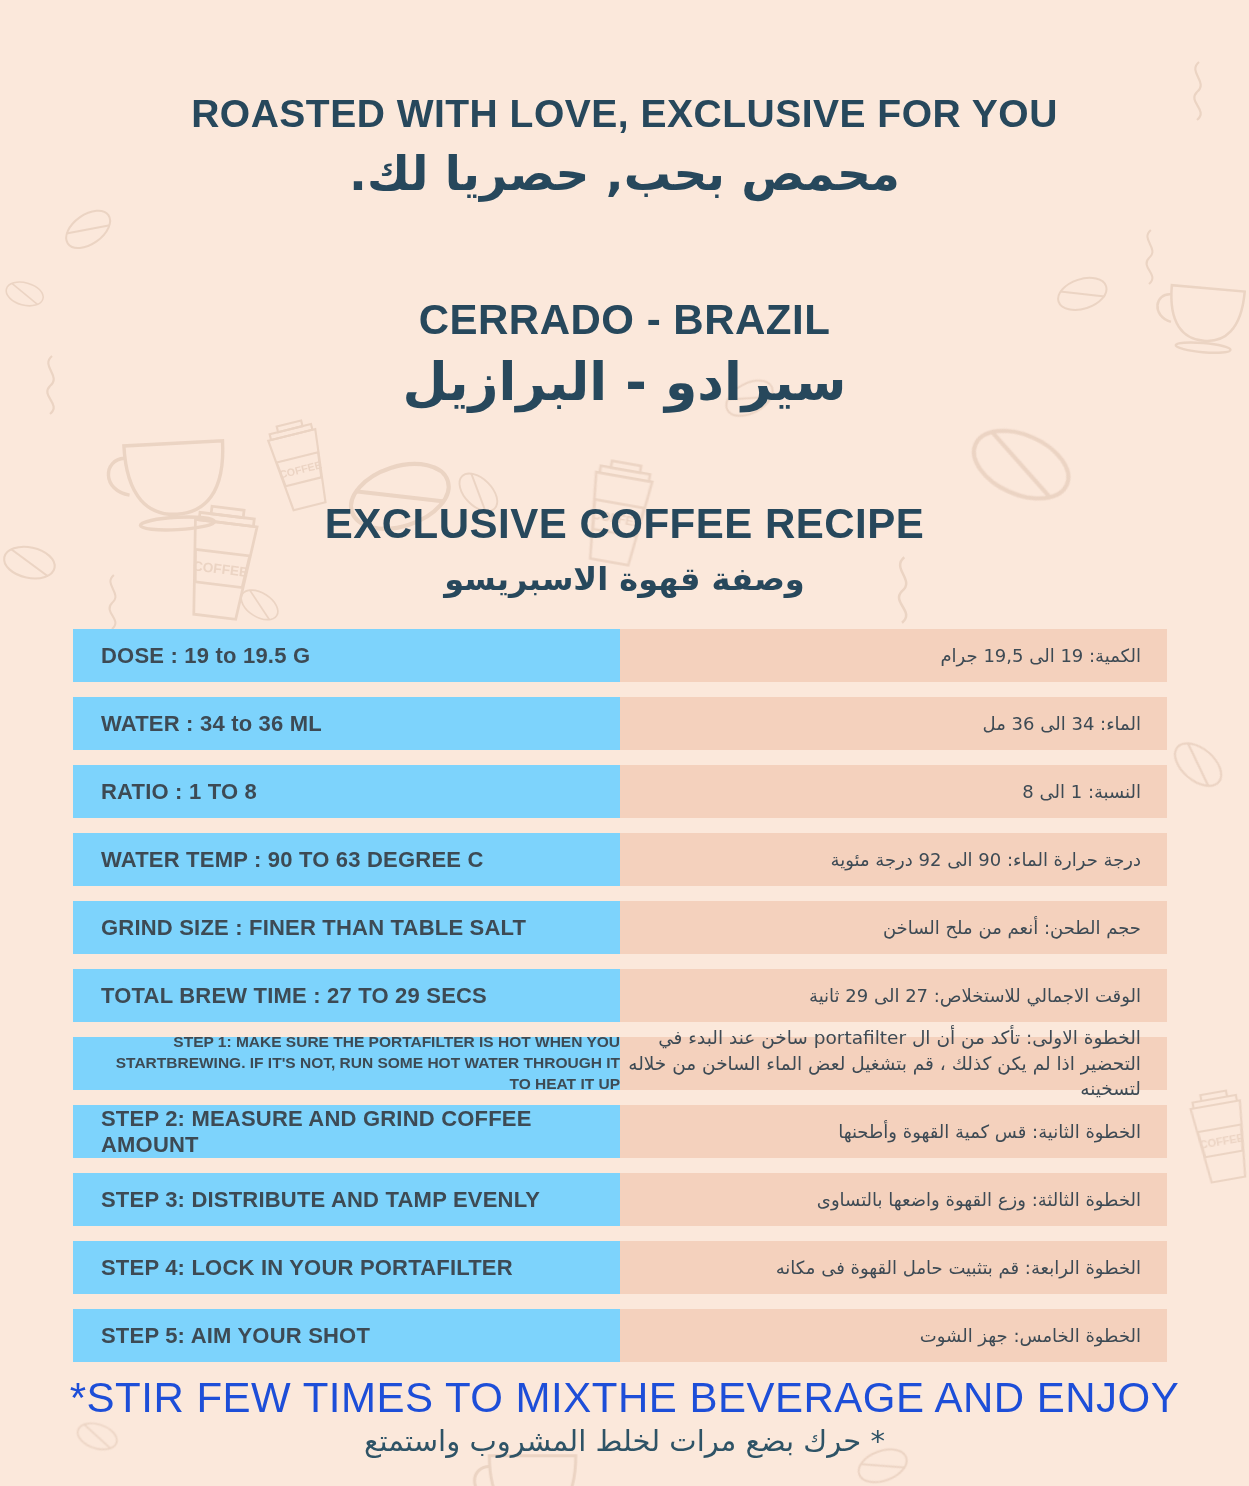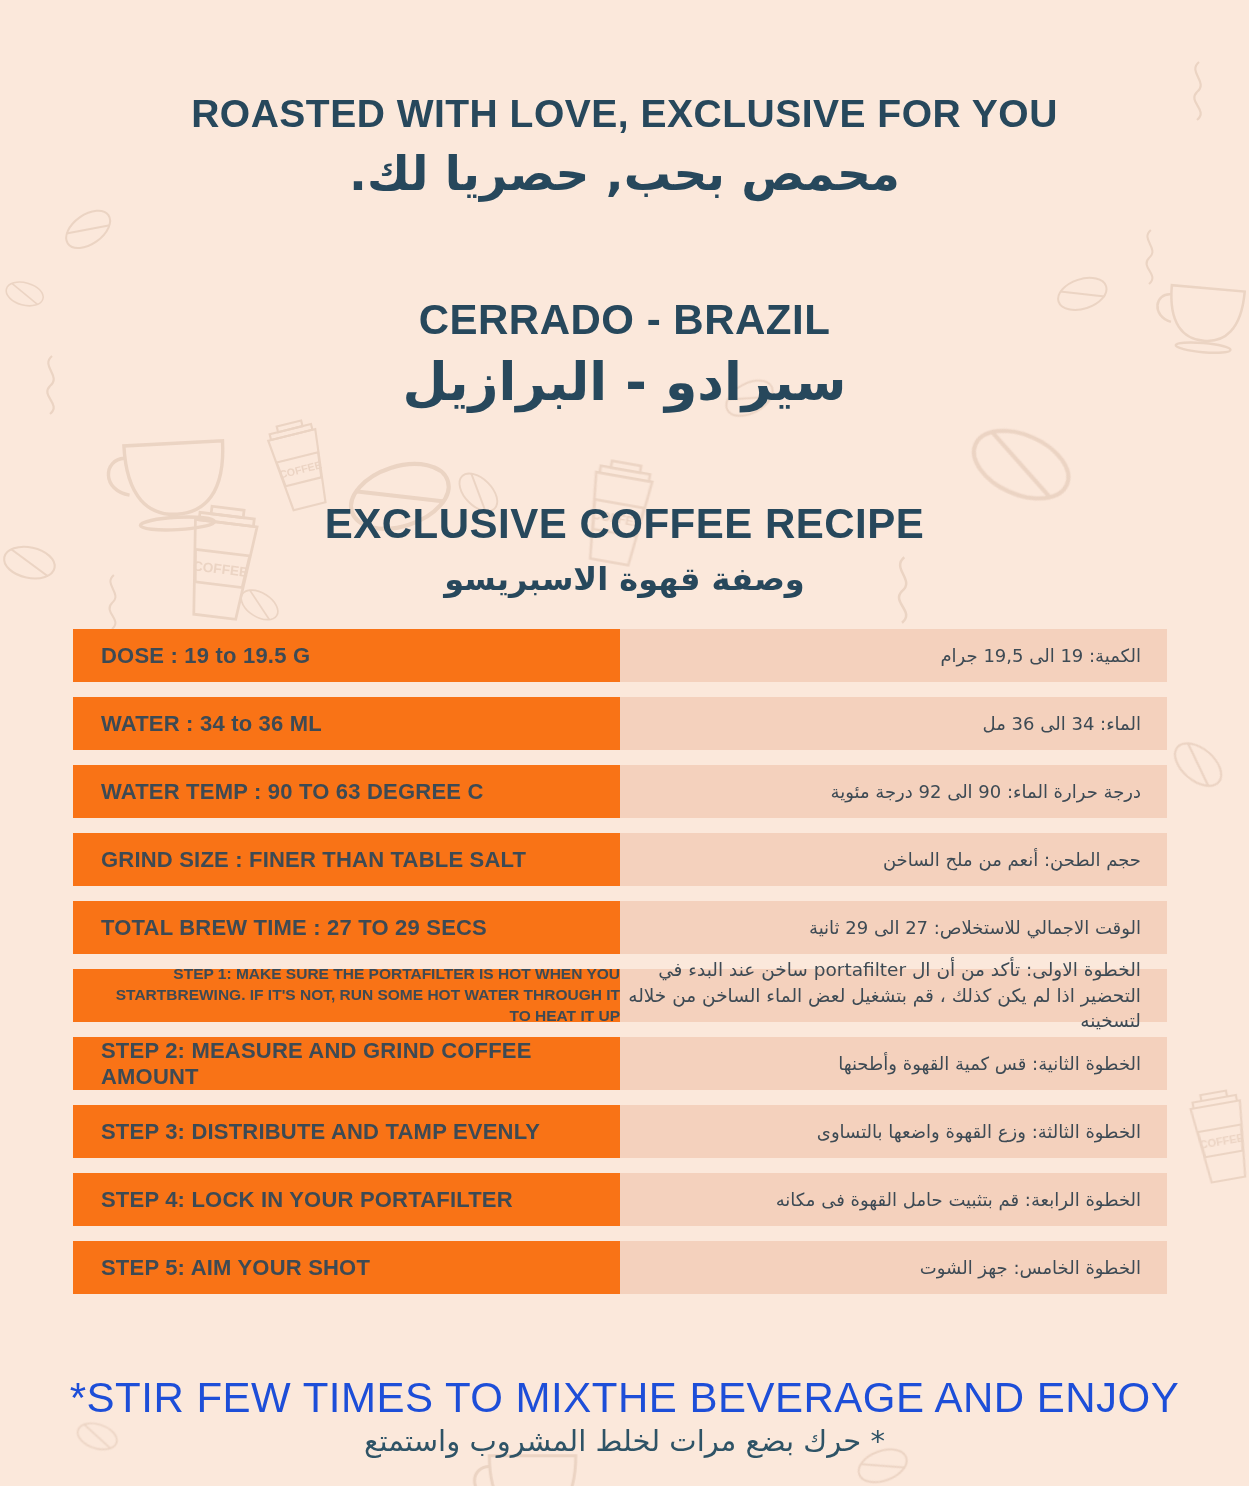--- a/index.html
+++ b/index.html
@@ -38,21 +38,21 @@
     left: 73px;
     width: 1094px;
   }
   .row {
     display: flex;
     height: 53px;
     margin-bottom: 15px;
   }
   .cell-en {
     width: 50%;
-    background: #f97316;
+    background: #7dd3fc;
     display: flex;
     align-items: center;
     padding-left: 28px;
     box-sizing: border-box;
   }
   .cell-en span {
     font-family: "Liberation Sans", sans-serif;
     font-weight: bold;
     font-size: 22px;
     color: #3D4A54;
@@ -215,20 +215,28 @@
 
     <div class="row">
       <div class="cell-en">
         <span>WATER : 34 to 36 ML</span>
       </div>
       <div class="cell-ar">
         <span dir="rtl">الماء: 34 الى 36 مل</span>
       </div>
     </div>
 
+    <div class="row">
+      <div class="cell-en">
+        <span>RATIO : 1 TO 8</span>
+      </div>
+      <div class="cell-ar">
+        <span dir="rtl">النسبة: 1 الى 8</span>
+      </div>
+    </div>
 
     <div class="row">
       <div class="cell-en">
         <span>WATER TEMP : 90 TO 63 DEGREE C</span>
       </div>
       <div class="cell-ar">
         <span dir="rtl">درجة حرارة الماء: 90 الى 92 درجة مئوية</span>
       </div>
     </div>
 

